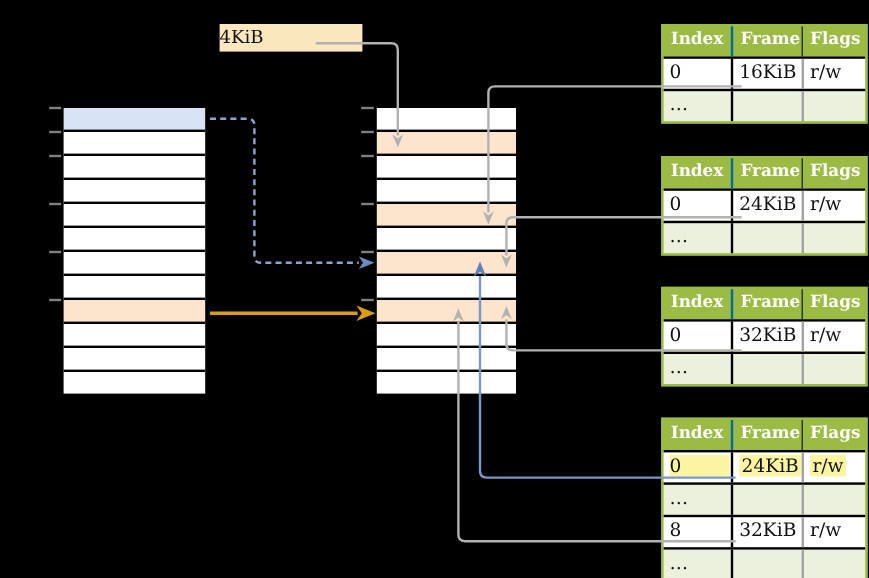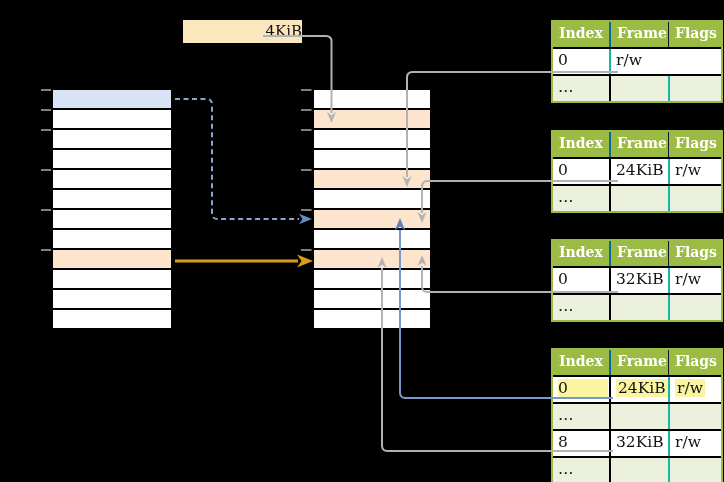--- a/index.html
+++ b/index.html
@@ -12,37 +12,37 @@
   #left-stack{left:51px;top:88px;width:118px;}
   #middle-stack{left:312px;top:88px;width:116px;}
   .stack-row{height:18px;border-bottom:2px solid #000;background:#ffffff;}
   .stack-row:last-child{border-bottom:none;}
   .stack-row.blue{background:#D8E4F6;}
   .stack-row.orange{background:#FCE4CD;}
 
   
   #label-4kib{position:absolute;left:183px;top:20px;width:119px;height:23px;
               background:#FBE7BE;color:#111;font-size:15px;line-height:23px;
-              text-align:right;}
+              text-align:left;}
 
   
   .pt{position:absolute;left:551px;width:168px;border:2px solid #9CBB44;background:#9CBB44;}
   #pt1{top:20px;} #pt2{top:130px;} #pt3{top:239px;} #pt4{top:348px;}
   .pt-header{display:flex;height:25px;background:#9CBB44;color:#fff;font-weight:bold;font-size:14px;}
   .pt-hcell{box-sizing:border-box;padding:3px 0 0 6px;}
   .pt-hcell.c1{width:56px;}
   .pt-hcell.c2{width:59px;border-left:2px solid #0369a1;}
   .pt-hcell.c3{width:53px;border-left:1px solid #0f172a;}
   .pt-row{display:flex;height:25px;background:#fff;border-top:2px solid #000;
           font-size:15.5px;color:#111;}
   .pt-row.alt{background:#EBF1DC;}
   .pt-cell{box-sizing:border-box;padding:2px 0 0 5px;overflow:hidden;}
   .pt-cell.c1{width:56px;}
   .pt-cell.c2{width:59px;border-left:2px solid #000;}
-  .pt-cell.c3{width:53px;border-left:2px solid #14b8a6;}
+  .pt-cell.c3{width:53px;border-left:2px solid #a3a3a3;}
   .hl{background:#FBF5A2;}
   .hl-wide{display:inline-block;width:50px;}
   .hl-pad{padding:0 2px;}
 
   
   #overlay{position:absolute;left:0;top:0;pointer-events:none;}
 </style>
 </head>
 <body>
 
@@ -83,20 +83,21 @@
     </div>
 
   <div id="pt1" class="pt">
       <div class="pt-header">
         <div class="pt-hcell c1">Index</div>
         <div class="pt-hcell c2">Frame</div>
         <div class="pt-hcell c3">Flags</div>
       </div>
       <div class="pt-row">
         <div class="pt-cell c1">0</div>
+        <div class="pt-cell c2">16KiB</div>
         <div class="pt-cell c3">r/w</div>
       </div>
       <div class="pt-row alt">
         <div class="pt-cell c1">…</div>
         <div class="pt-cell c2"></div>
         <div class="pt-cell c3"></div>
       </div>
     </div>
   <div id="pt2" class="pt">
       <div class="pt-header">

